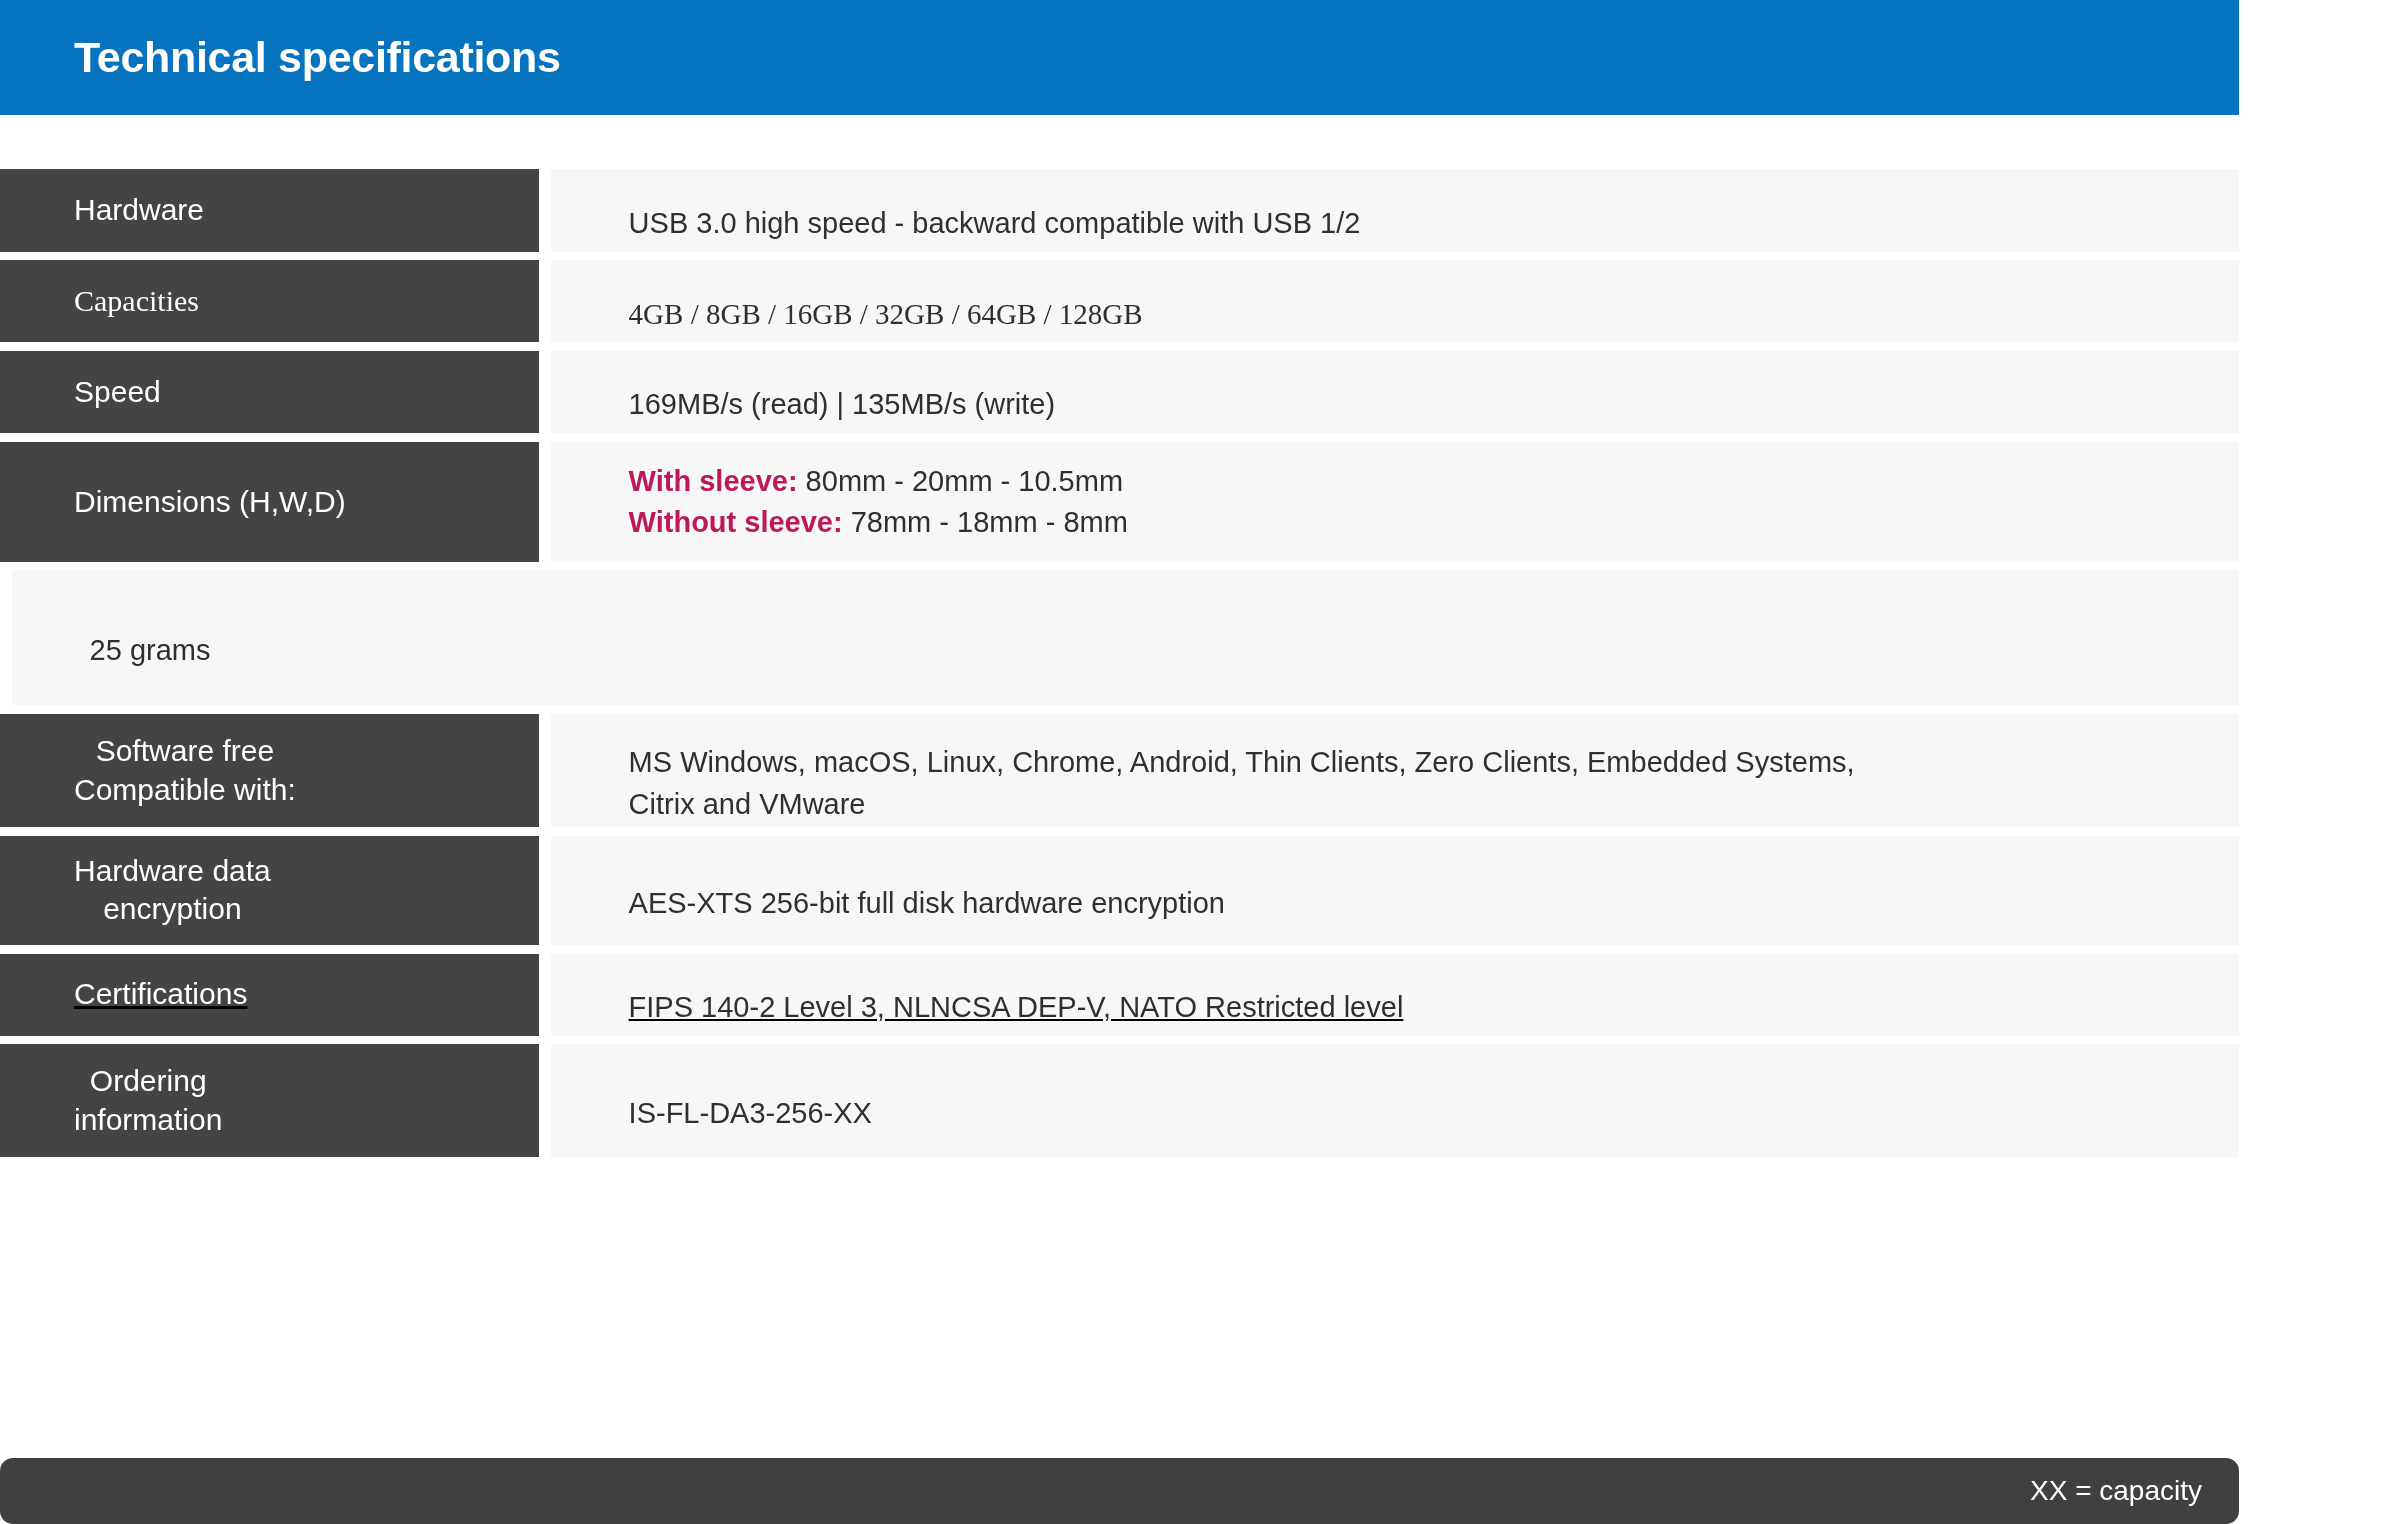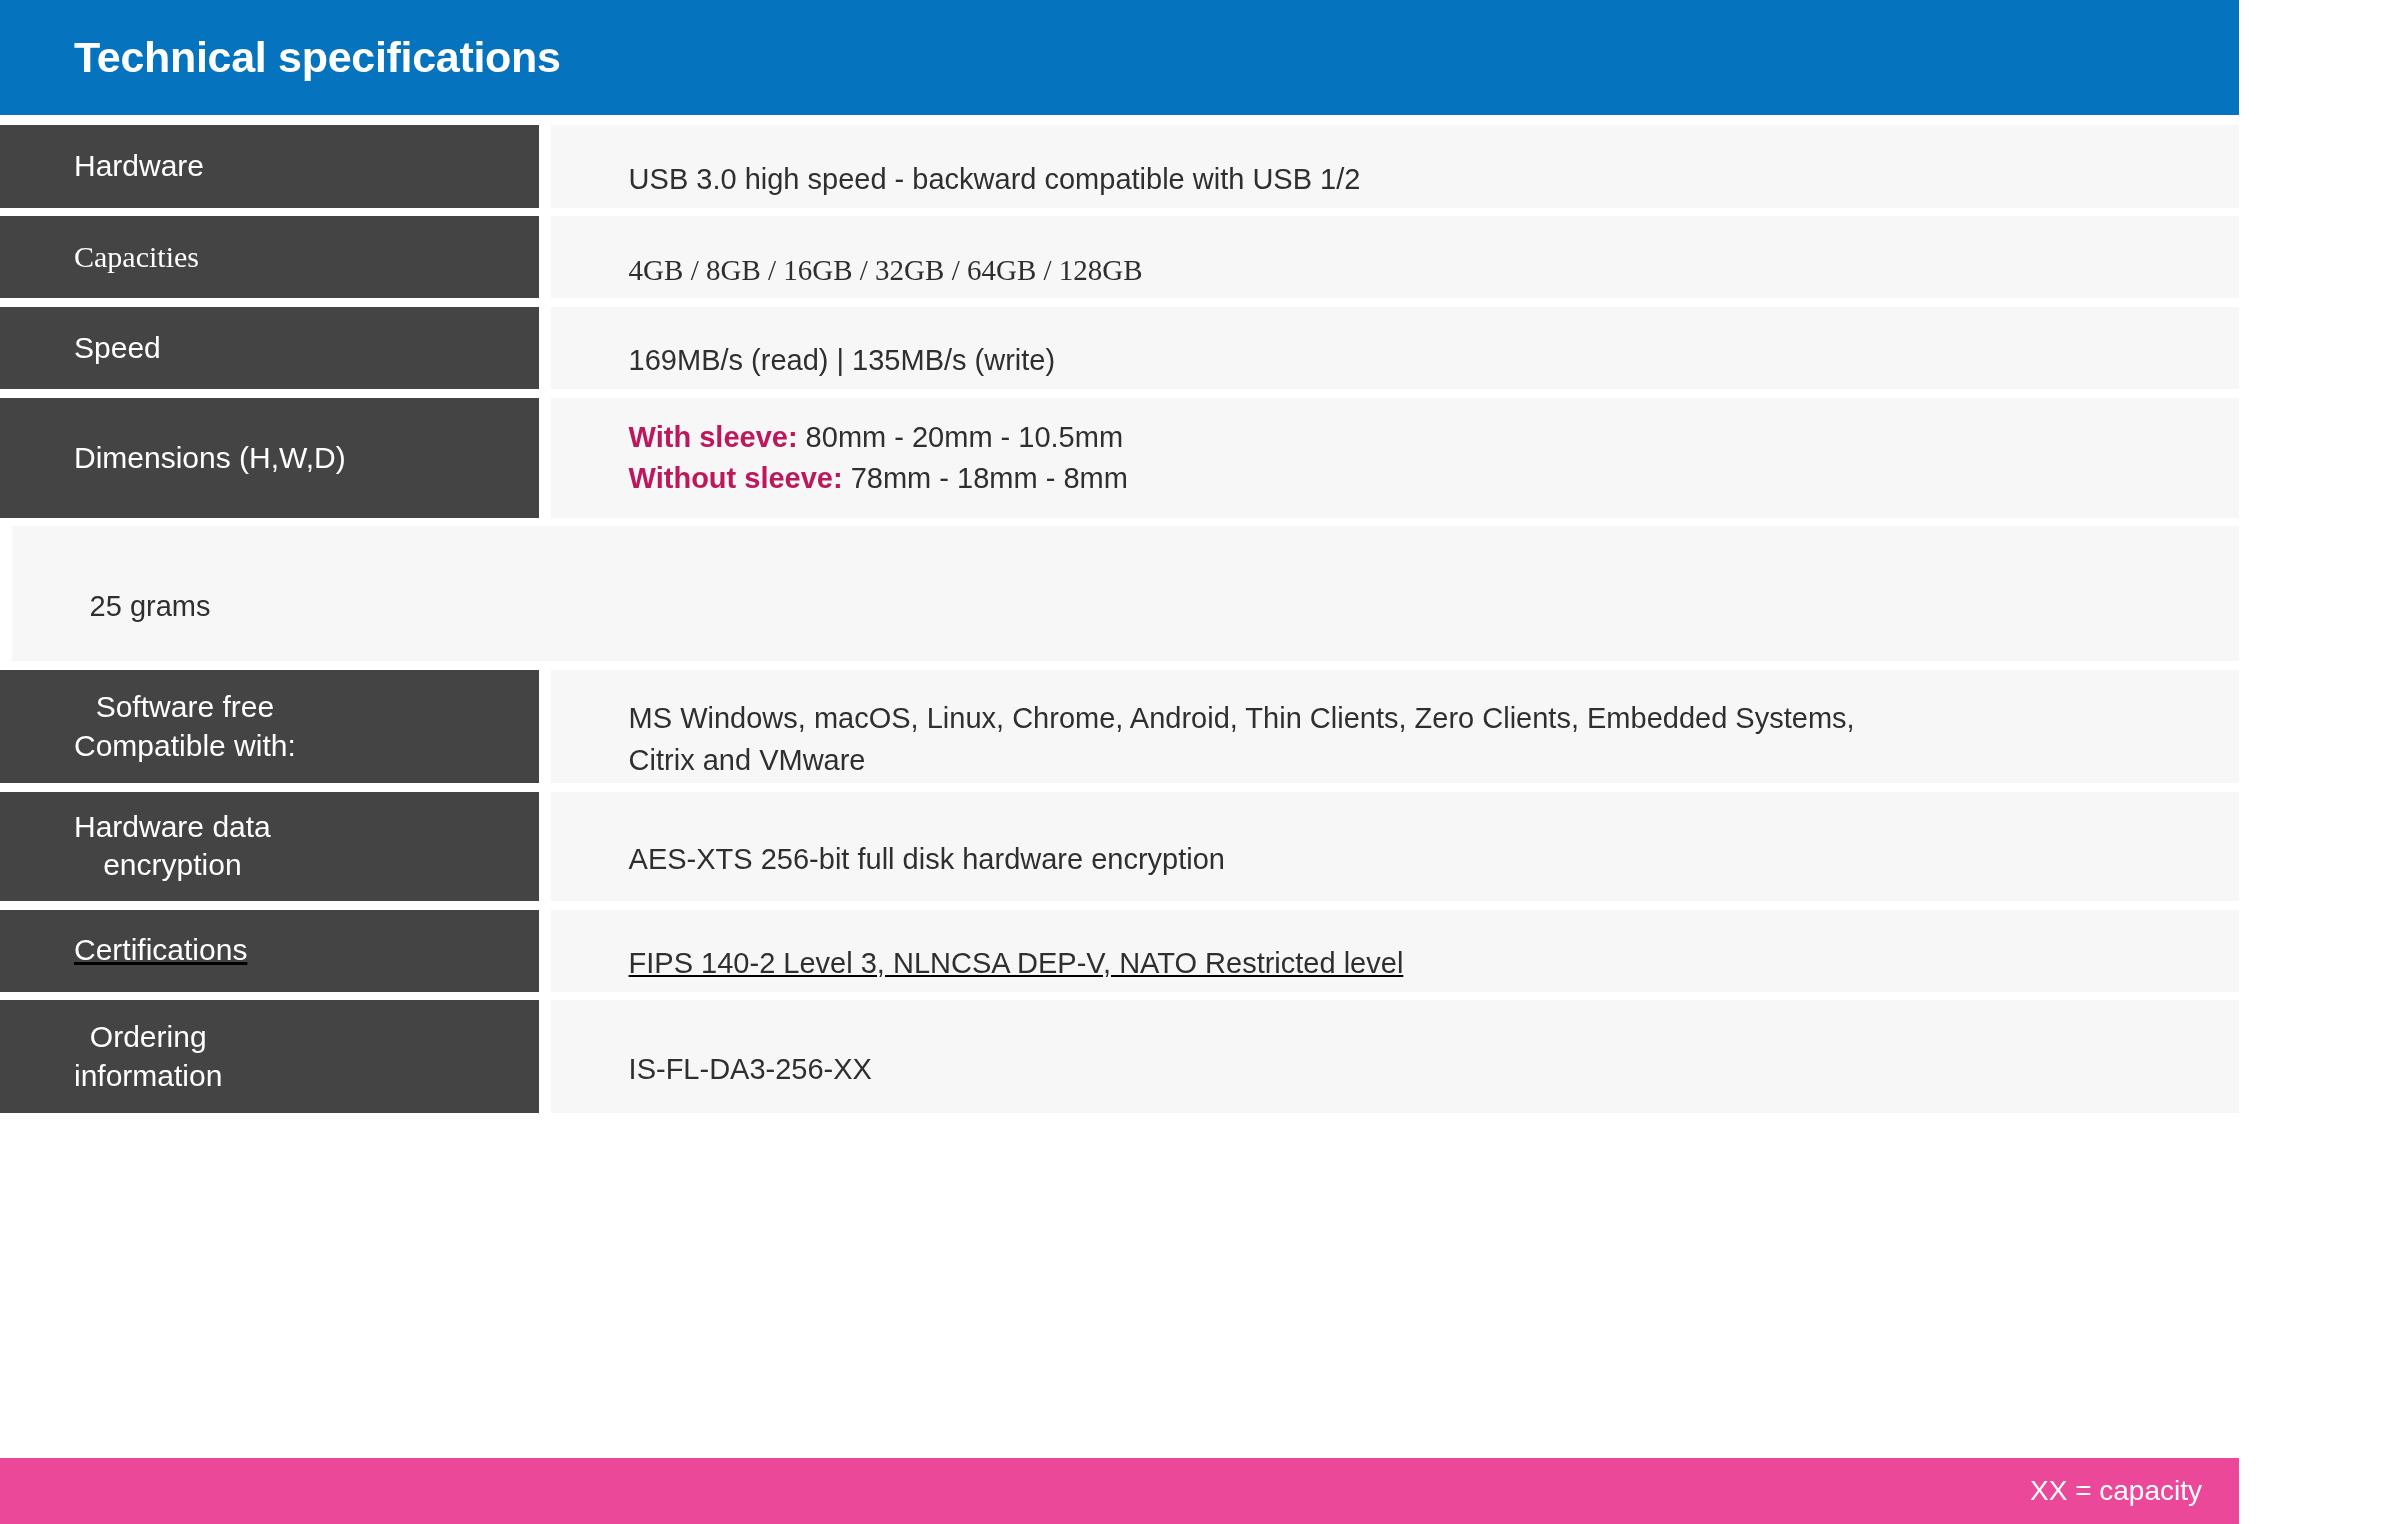--- a/index.html
+++ b/index.html
@@ -13,20 +13,21 @@
     font-family: "Liberation Sans", sans-serif;
     overflow: hidden;
   }
 
   .sheet {
     width: 2239px;
     height: 1524px;
     display: flex;
     flex-direction: column;
     background: #ffffff;
+    gap: 44px;
   }
 
   
   .header-bar {
     background: #0573bd;
     height: 115px;
     flex: 0 0 115px;
     display: flex;
     align-items: center;
     padding-left: 74px;
@@ -103,28 +104,29 @@
   .h-3 { height: 82px; }
   .h-4 { height: 120px; }
   .h-5 { height: 135px; }
   .h-6 { height: 113px; }
   .h-7 { height: 109px; }
   .h-8 { height: 82px; text-decoration: underline; }
   .h-9 { height: 113px; }
 
   
   .footer-bar {
-    background: #ec4899;
+    background: #404040;
     height: 66px;
     flex: 0 0 66px;
     display: flex;
     align-items: center;
     justify-content: flex-end;
     padding-right: 37px;
     box-sizing: border-box;
+    border-radius: 13px;
   }
   .footer-note {
     color: #ffffff;
     font-size: 28px;
     font-weight: 400;
   }
 </style>
 </head>
 <body>
 

